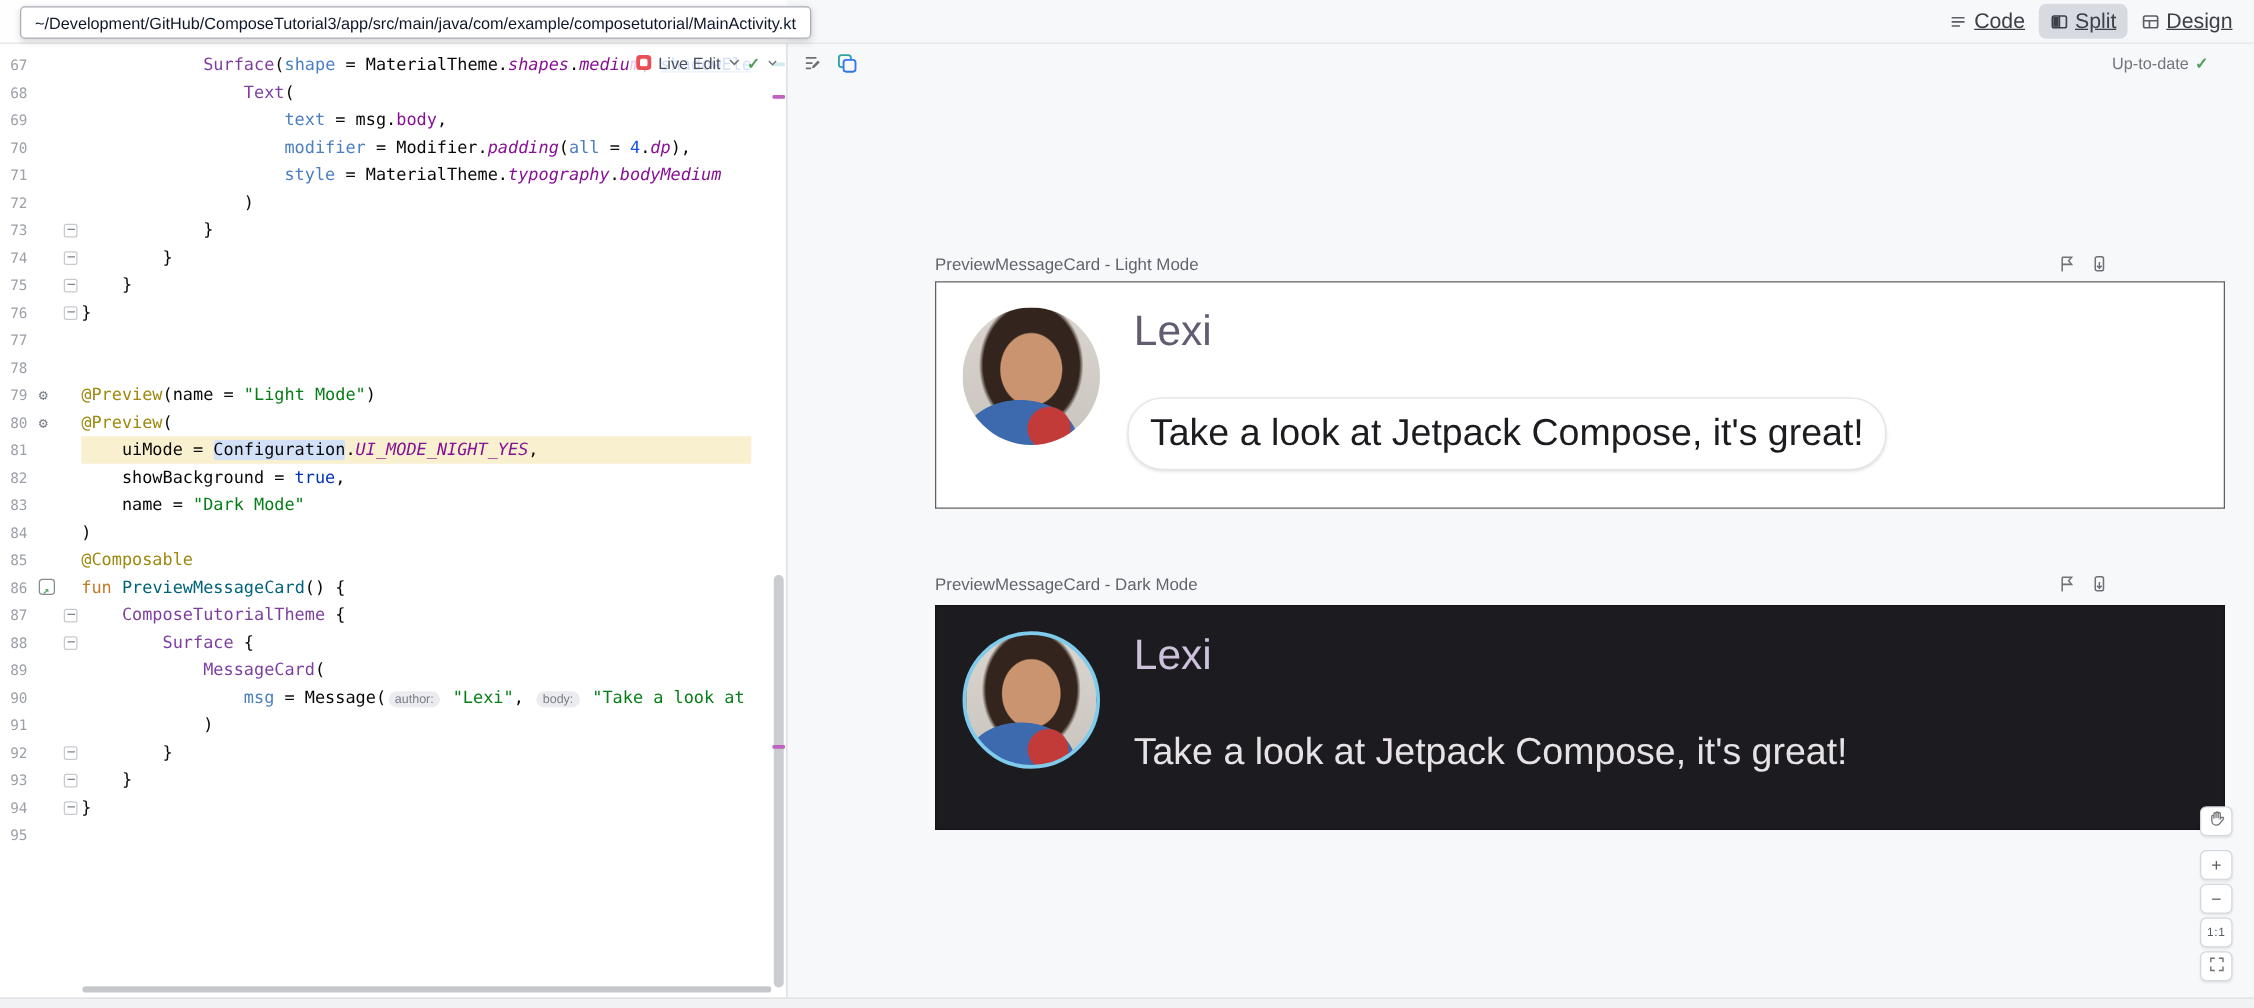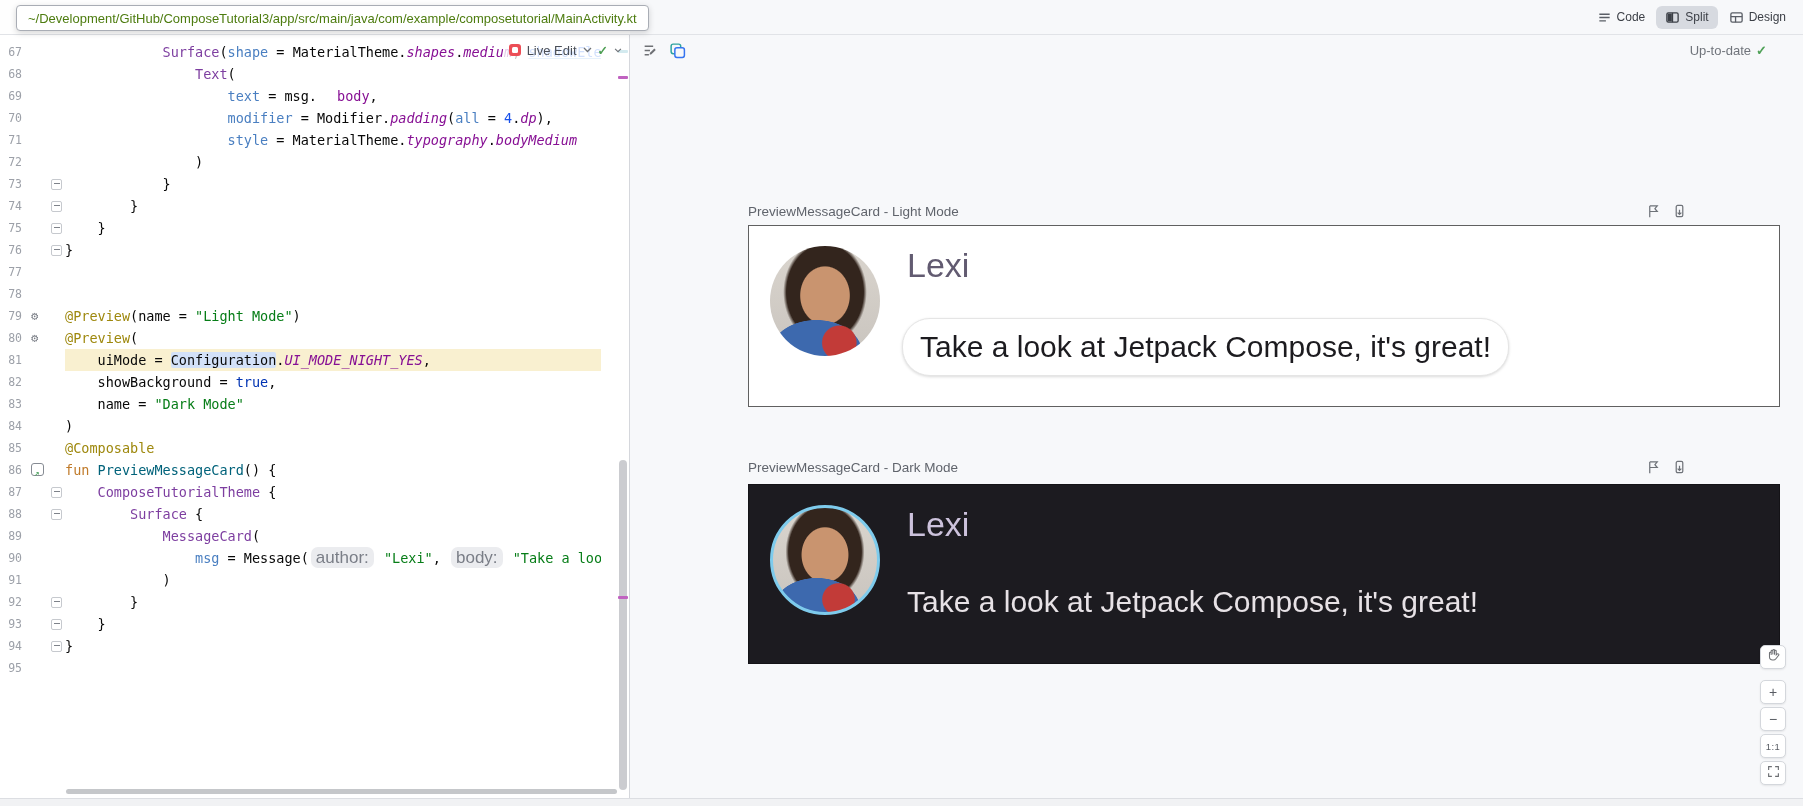--- a/index.html
+++ b/index.html
@@ -5,24 +5,24 @@
   html,body{margin:0;padding:0;background:#e9eaec;}
   #app{position:relative;width:1803px;height:806px;overflow:hidden;background:#ffffff;
        font-family:"Liberation Sans",sans-serif;-webkit-font-smoothing:antialiased;}
 
   
   .topbar{position:absolute;left:0;top:0;width:1803px;height:34px;
           background:linear-gradient(to right,#fefefe 630px,#f7f8fa 630px);
           border-bottom:1px solid #e1e3e7;z-index:6;}
   .path-tip{position:absolute;left:16px;top:5px;height:24px;display:flex;align-items:center;
             padding:0 11px;background:#fff;border:1px solid #a9adb5;border-radius:4px;
-            box-shadow:0 2px 6px rgba(0,0,0,.16);font-size:13px;color:#4d7c0f;white-space:nowrap;z-index:8;}
+            box-shadow:0 2px 6px rgba(0,0,0,.16);font-size:13px;color:#0f172a;white-space:nowrap;z-index:8;}
   .view-tabs{position:absolute;right:8px;top:3px;height:28px;display:flex;align-items:center;gap:2px;}
   .vtab{display:flex;align-items:center;gap:5px;padding:4px 9px;border-radius:6px;
-        font-size:12px;color:#3b3f46;cursor:default;}
+        font-size:17px;color:#3b3f46;cursor:default;text-decoration:underline;}
   .vtab.active{background:#d7dae0;}
   .vtab svg{display:block;}
 
   
   .editor{position:absolute;left:0;top:35px;width:629px;height:764px;background:#fff;overflow:hidden;}
   .pane-divider{position:absolute;left:629px;top:35px;height:764px;width:1px;background:#d5d7dc;z-index:3;}
   .preview{position:absolute;left:630px;top:35px;width:1173px;height:764px;background:#f7f8fa;overflow:hidden;}
   .bottombar{position:absolute;left:0;bottom:0;width:1803px;height:7px;background:#f1f2f4;border-top:1px solid #dcdee2;z-index:7;}
 
   
@@ -38,28 +38,28 @@
   .gi-run:before{content:"↗";position:absolute;left:2px;top:-2px;font-size:9px;color:#59a869;font-weight:bold;}
   .fold{position:absolute;right:3px;top:6px;width:9px;height:9px;border:1px solid #c6c9ce;border-radius:2px;background:#fff;}
   .fold:after{content:"";position:absolute;left:1.5px;right:1.5px;top:3.2px;height:1.2px;background:#7e828a;}
 
   .tk-p{color:#080808;}
   .tk-kw{color:#0033b3;text-align:right;}
   .tk-kwf{color:#c07a29;}
   .tk-ann{color:#9e880d;}
   .tk-str{color:#067d17;}
   .tk-num{color:#1750eb;}
-  .tk-prop{color:#871094;margin-left:20px;}
+  .tk-prop{color:#871094;}
   .tk-propi{color:#871094;font-style:italic;}
   .tk-comp{color:#7d3ea0;}
   .tk-named{color:#4a7fc1;}
   .tk-decl{color:#00627a;}
   .tk-link{color:#3574f0;text-decoration:underline;text-decoration-color:#8fbdf2;}
   .tk-cfg{color:#080808;background:#d3e1f8;border-radius:2px;}
-  .tk-hint{background:#ebecef;color:#7a7e87;border-radius:7px;font-size:17px;padding:1px 5px;margin:0 2px;
+  .tk-hint{background:#ebecef;color:#7a7e87;border-radius:7px;font-size:10px;padding:1px 5px;margin:0 2px;
            font-family:"Liberation Sans",sans-serif;}
 
   .vscroll{position:absolute;right:2px;top:425px;width:8px;height:330px;background:rgba(140,143,150,.45);border-radius:4px;}
   .hscroll{position:absolute;left:66px;bottom:5px;width:551px;height:5px;background:rgba(140,143,150,.5);border-radius:3px;}
   .stripe{position:absolute;right:1px;width:10px;height:3px;border-radius:1px;}
   .stripe.teal{top:15px;background:#39a0b5;}
   .stripe.purple1{top:41px;background:#c062c0;}
   .stripe.purple2{top:561px;background:#c062c0;}
 
   

